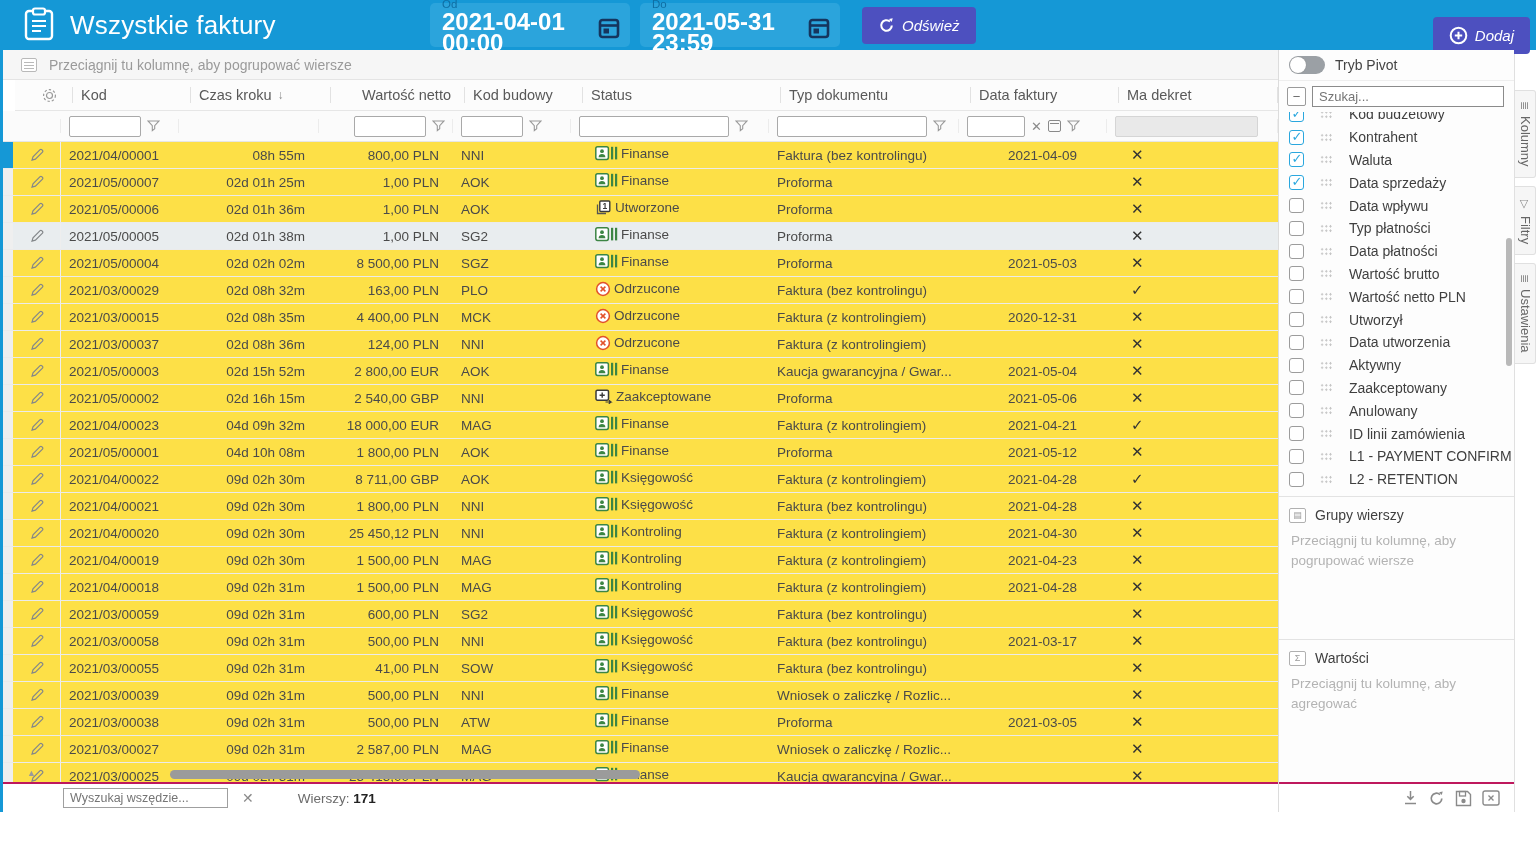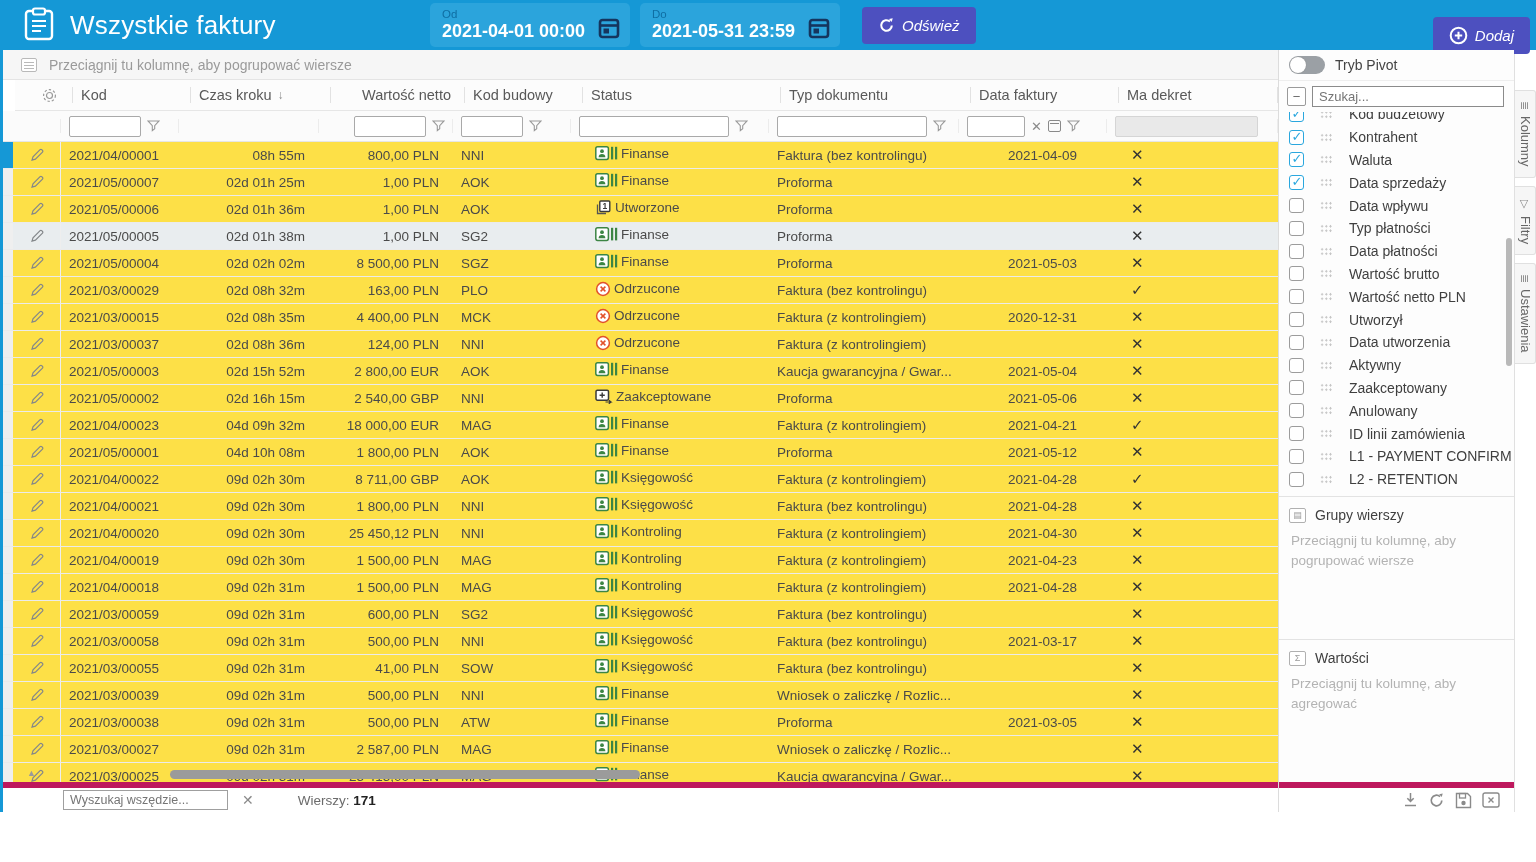--- a/index.html
+++ b/index.html
@@ -6,21 +6,21 @@
   html,body { width:1536px; height:862px; overflow:hidden; background:#fff;
     font-family:"Liberation Sans","DejaVu Sans",sans-serif; font-size:13.5px; color:#444; }
 
   
   .app-header { height:50px; background:#1598d6; display:flex; align-items:center; position:relative; }
   .title-wrap { display:flex; align-items:center; gap:16px; padding-left:24px; width:430px; }
   .app-title { color:#fff; font-size:26px; font-weight:400; letter-spacing:.2px; }
   .date-field { width:200px; height:44px; background:#2ba4dc; border-radius:5px; margin-right:10px;
     padding:4px 10px 4px 12px; display:flex; flex-direction:column; justify-content:center; position:relative; cursor:pointer; }
   .date-field .lbl { font-size:11.5px; color:#0f6ea3; line-height:13px; }
-  .date-field .val { font-size:18px; color:#fff; font-weight:700; line-height:21px; }
+  .date-field .val { font-size:24px; color:#fff; font-weight:700; line-height:21px; }
   .date-field svg { position:absolute; right:10px; top:14px; }
   .btn { background:#4d50bf; border:none; border-radius:4px; color:#fff; font-size:15px;
     display:inline-flex; align-items:center; gap:7px; height:37px; padding:0 16px; cursor:pointer;font-style:italic; }
   .btn-refresh { margin-left:12px; }
   .btn-add { position:absolute; right:6px; top:17px; }
 
   
   .main { display:flex; height:762px; border-left:3px solid #1598d6; }
   .grid-area { width:1275px; position:relative; overflow:hidden; }
   .grid { --cols:10px 48px 118px 140px 134px 118px 198px 190px 148px 1fr; }
@@ -70,21 +70,21 @@
   .decree span { display:none; }
   .decree[data-decree="true"] .chk { display:inline; }
   .decree[data-decree="false"] .crs { display:inline; }
 
   .hscroll { position:absolute; left:58px; right:10px; bottom:32px; height:11px; }
   .hscroll .thumb { position:absolute; left:9%; width:39%; top:1px; height:9px; background:#9b9b9b; border-radius:5px; }
   .vcaret { position:absolute; left:24px; bottom:34px; color:#9b9b9b; font-size:9px; }
 
   
   .bottom-bar { position:absolute; left:0; right:0; bottom:0; height:30px; background:#fff;
-    border-top:6px solid #be185d; display:flex; align-items:center; gap:14px; padding-left:60px; }
+    border-top:2px solid #be185d; display:flex; align-items:center; gap:14px; padding-left:60px; }
   .bb-search { width:165px; height:20px; border:1px solid #9f9f9f; font-size:12.5px; color:#777; padding:0 6px; }
   .bb-x { color:#8a8a8a; font-size:14px; cursor:pointer; }
   .bb-rows { color:#6b6b6b; margin-left:30px; }
   .bb-rows b { color:#222; }
   .bb-icons { position:absolute; right:14px; display:flex; gap:10px; align-items:center; }
   .bb-icons svg { cursor:pointer; }
 
   
   .sidebar { width:236px; border-left:1px solid #dcdcdc; background:#fdfdfd; display:flex; flex-direction:column; position:relative; }
   .pivot-row { height:31px; display:flex; align-items:center; gap:10px; padding-left:10px; border-bottom:1px solid #eee; }

